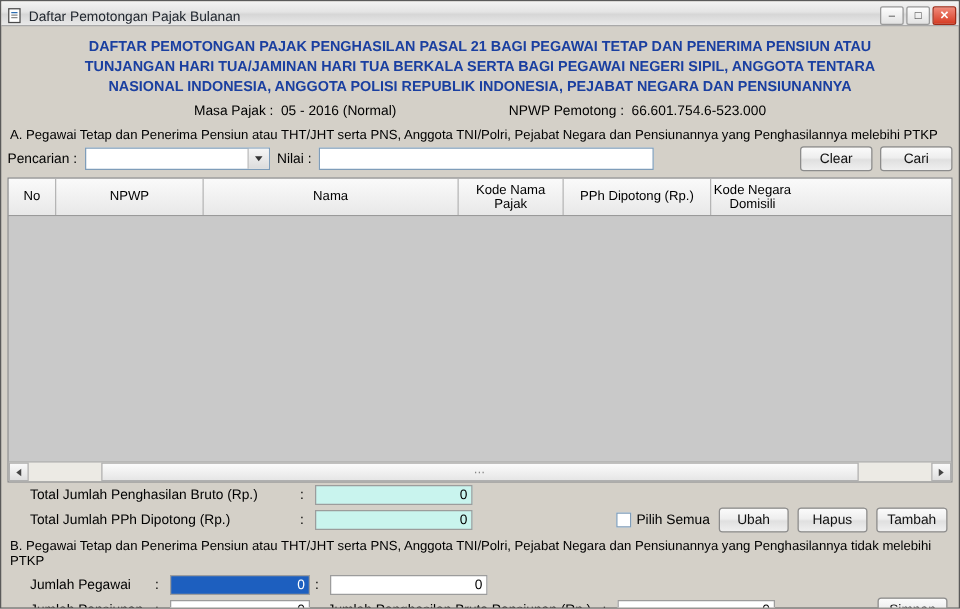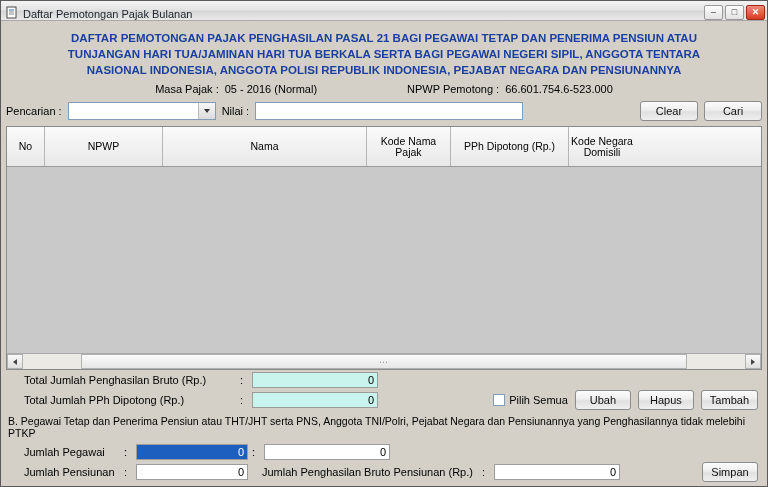--- a/index.html
+++ b/index.html
@@ -170,21 +170,21 @@
   
   .grid-wrap {
     border: 1px solid #8a8a8a;
     background: #c9c9c9;
     height: 244px;
     box-sizing: border-box;
     position: relative;
   }
   .grid-head {
     display: flex;
-    height: 40px;
+    height: 30px;
     background: linear-gradient(to bottom, #fafafa, #e8e8e8);
     border-bottom: 1px solid #9a9a9a;
     box-sizing: border-box;
   }
   .gh {
     border-right: 1px solid #b5b5b5;
     font-size: 10.5px;
     display: flex;
     align-items: center;
     justify-content: center;
@@ -340,20 +340,21 @@
           <span class="meta-label">Masa Pajak :</span>
           <span class="meta-value">05 - 2016 (Normal)</span>
         </span>
         <span class="meta-group">
           <span class="meta-label">NPWP Pemotong :</span>
           <span class="meta-value">66.601.754.6-523.000</span>
         </span>
       </div>
     </div>
 
+    <div class="section-label">A. Pegawai Tetap dan Penerima Pensiun atau THT/JHT serta PNS, Anggota TNI/Polri, Pejabat Negara dan Pensiunannya yang Penghasilannya melebihi PTKP</div>
 
     <div class="search-row">
       <span class="lbl">Pencarian :</span>
       <span class="combo">
         <span class="combo-text"></span>
         <span class="arrow">
             <i></i>
           </span>
       </span>
       <span class="lbl">Nilai :</span>

